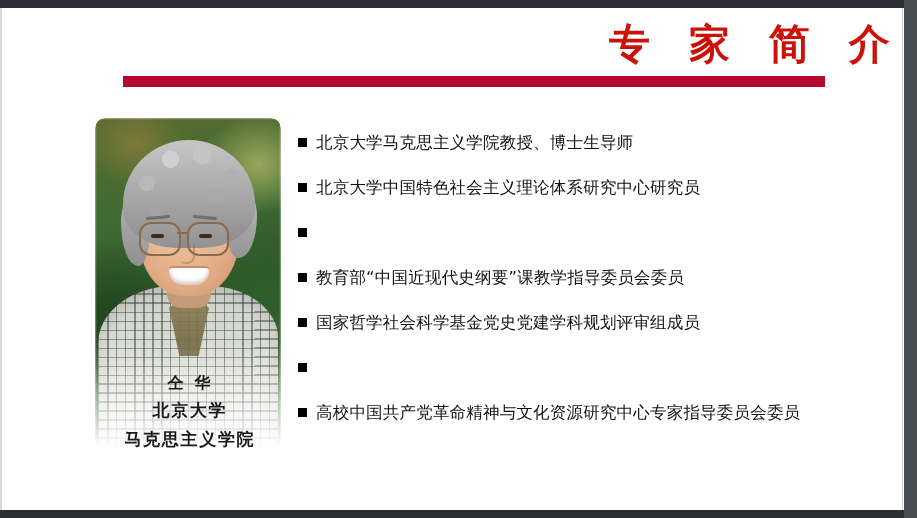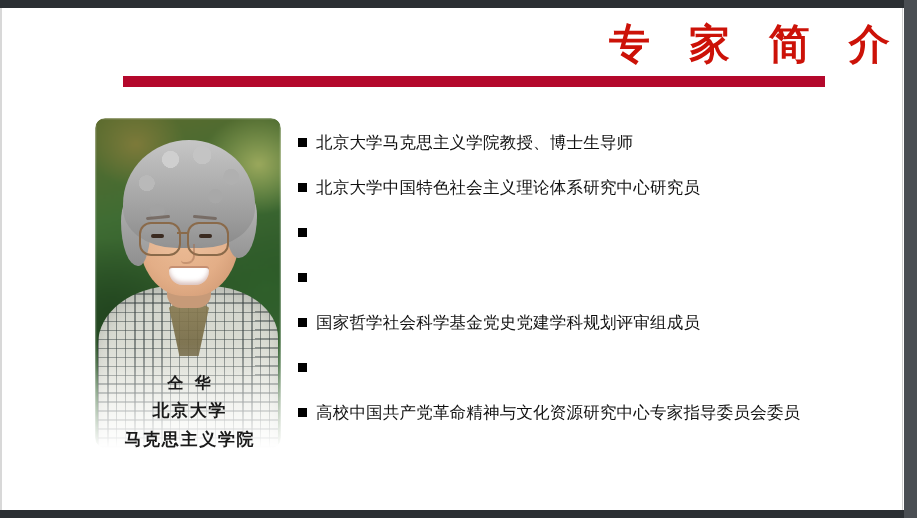--- a/index.html
+++ b/index.html
@@ -237,21 +237,21 @@
   }
 
   
   .caption {
     position: absolute;
     left: 85px;
     top: 362px;
     width: 204px;
     text-align: center;
     color: #1a1a1a;
-    font-family: Liberation Sans, sans-serif;
+    font-family: Liberation Serif, serif;
     font-weight: 700;
     z-index: 20;
   }
   .caption .cap-name {
     font-size: 16px;
     line-height: 26px;
     letter-spacing: 0.22em;
     text-indent: 0.22em;
   }
   .caption .cap-line {
@@ -345,20 +345,21 @@
         <span class="bullet-marker"></span>
         <span class="bullet-text">北京大学中国特色社会主义理论体系研究中心研究员</span>
       </div>
 
       <div class="bullet-row">
         <span class="bullet-marker"></span>
       </div>
 
       <div class="bullet-row">
         <span class="bullet-marker"></span>
+        <span class="bullet-text">教育部“中国近现代史纲要”课教学指导委员会委员</span>
       </div>
 
 
       <div class="bullet-row">
         <span class="bullet-marker"></span>
         <span class="bullet-text">国家哲学社会科学基金党史党建学科规划评审组成员</span>
       </div>
 
       <div class="bullet-row">
         <span class="bullet-marker"></span>

